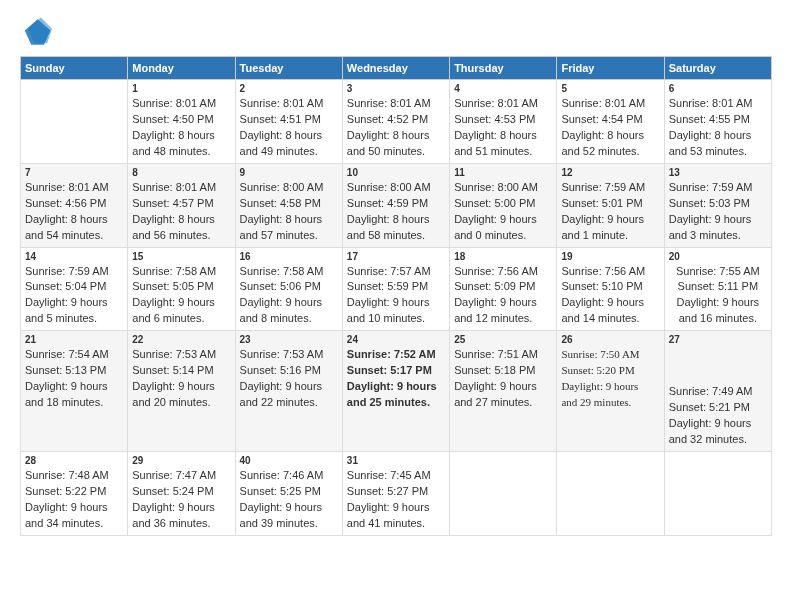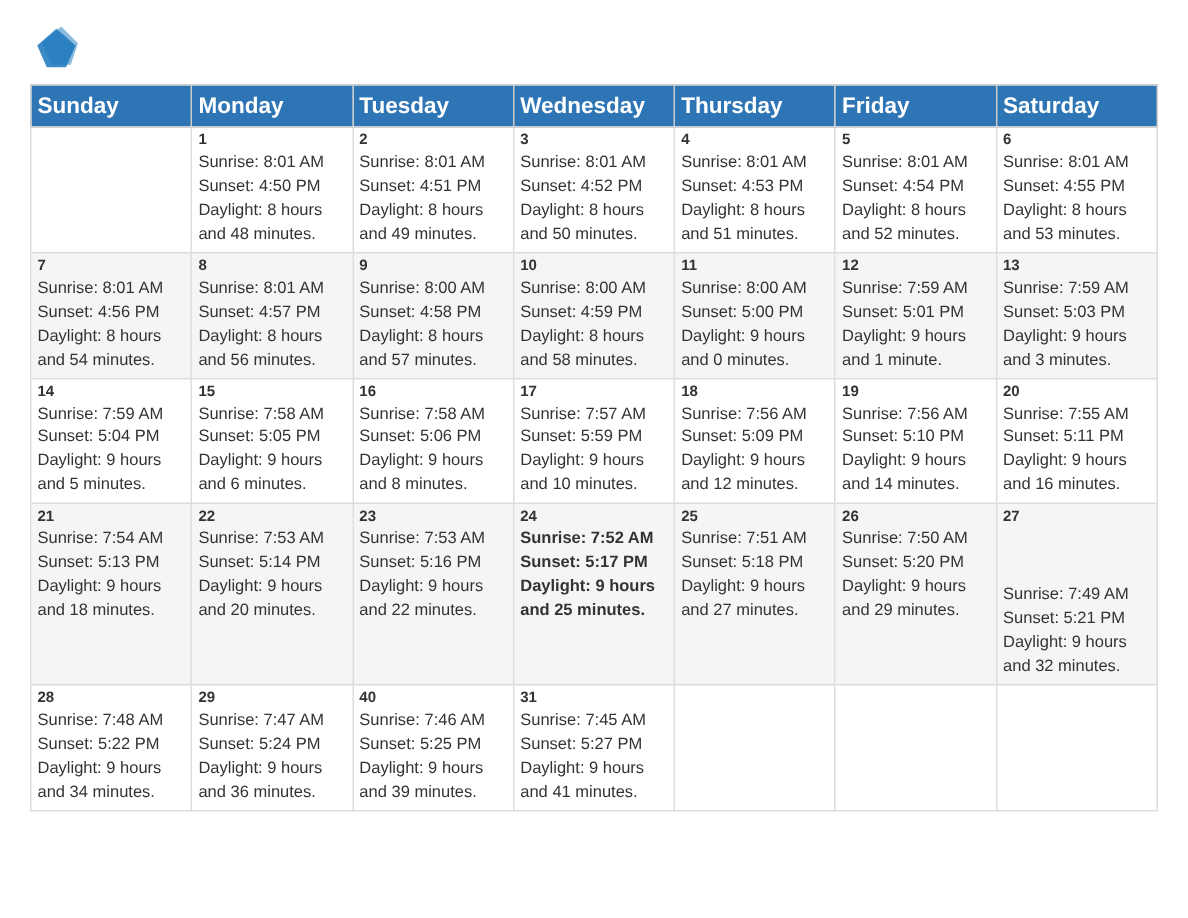--- a/index.html
+++ b/index.html
@@ -43,21 +43,21 @@
       color: #555;
     }
     table {
       width: 100%;
       border-collapse: collapse;
       table-layout: fixed;
     }
     thead tr th {
       background-color: #2e75b6;
       color: #fff;
-      font-size: 15px;
+      font-size: 11px;
       font-weight: bold;
       padding: 5px 4px;
       text-align: left;
       border: 1px solid #ccc;
     }
     tbody tr td {
       vertical-align: top;
       font-size: 9px;
       color: #333;
       padding: 3px 4px;
@@ -250,21 +250,21 @@
           </td>
           <td>
             <span class="day-number">19</span>
             <div class="day-info" style="white-space: pre-line;">Sunrise: 7:56 AM
 Sunset: 5:10 PM
 Daylight: 9 hours
 and 14 minutes.</div>
           </td>
           <td>
             <span class="day-number">20</span>
-            <div class="day-info" style="white-space: pre-line;">Sunrise: 7:55 AM
+            <div class="day-info" style="white-space: pre-line; text-align: center;">Sunrise: 7:55 AM
 Sunset: 5:11 PM
 Daylight: 9 hours
 and 16 minutes.</div>
           </td>
         </tr>
         <tr>
           <td>
             <span class="day-number">21</span>
             <div class="day-info" style="white-space: pre-line;">Sunrise: 7:54 AM
 Sunset: 5:13 PM
@@ -294,21 +294,21 @@
           </td>
           <td>
             <span class="day-number">25</span>
             <div class="day-info" style="white-space: pre-line;">Sunrise: 7:51 AM
 Sunset: 5:18 PM
 Daylight: 9 hours
 and 27 minutes.</div>
           </td>
           <td>
             <span class="day-number">26</span>
-            <div class="day-info" style="white-space: pre-line;">Sunrise: 7:50 AM
+            <div class="day-info" style="white-space: pre-line; font-family: Liberation Serif, serif;">Sunrise: 7:50 AM
 Sunset: 5:20 PM
 Daylight: 9 hours
 and 29 minutes.</div>
           </td>
           <td>
             <span class="day-number">27</span>
             <div class="day-info" style="white-space: pre-line; margin-top: 39px;">Sunrise: 7:49 AM
 Sunset: 5:21 PM
 Daylight: 9 hours
 and 32 minutes.</div>

